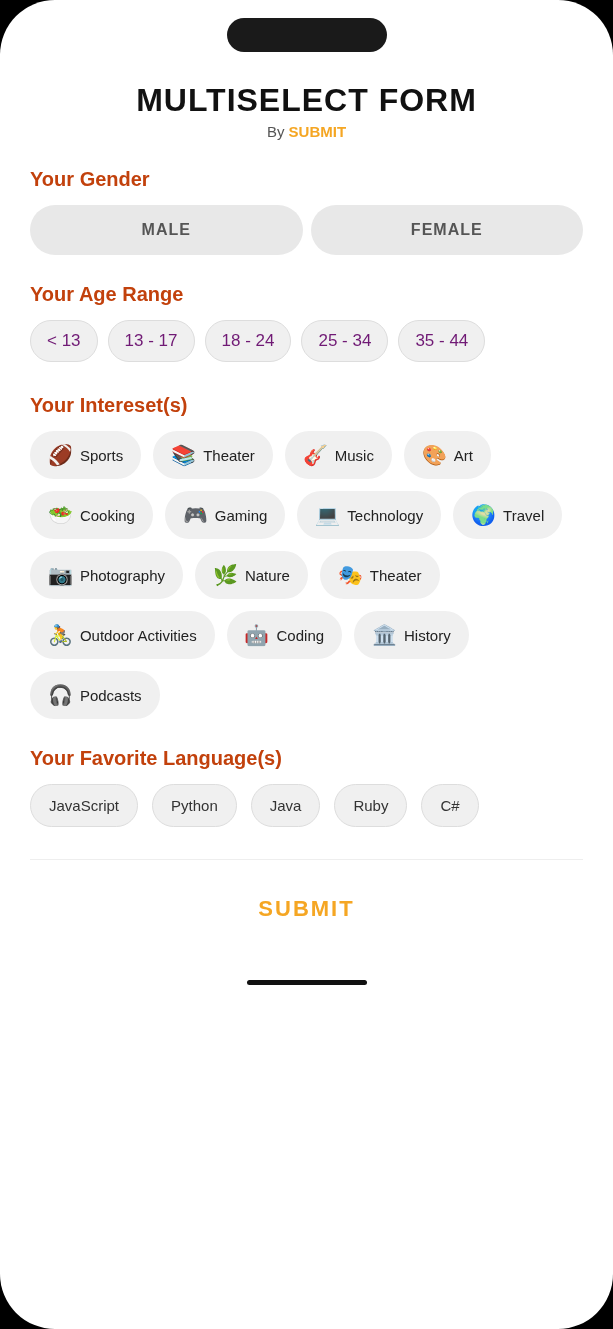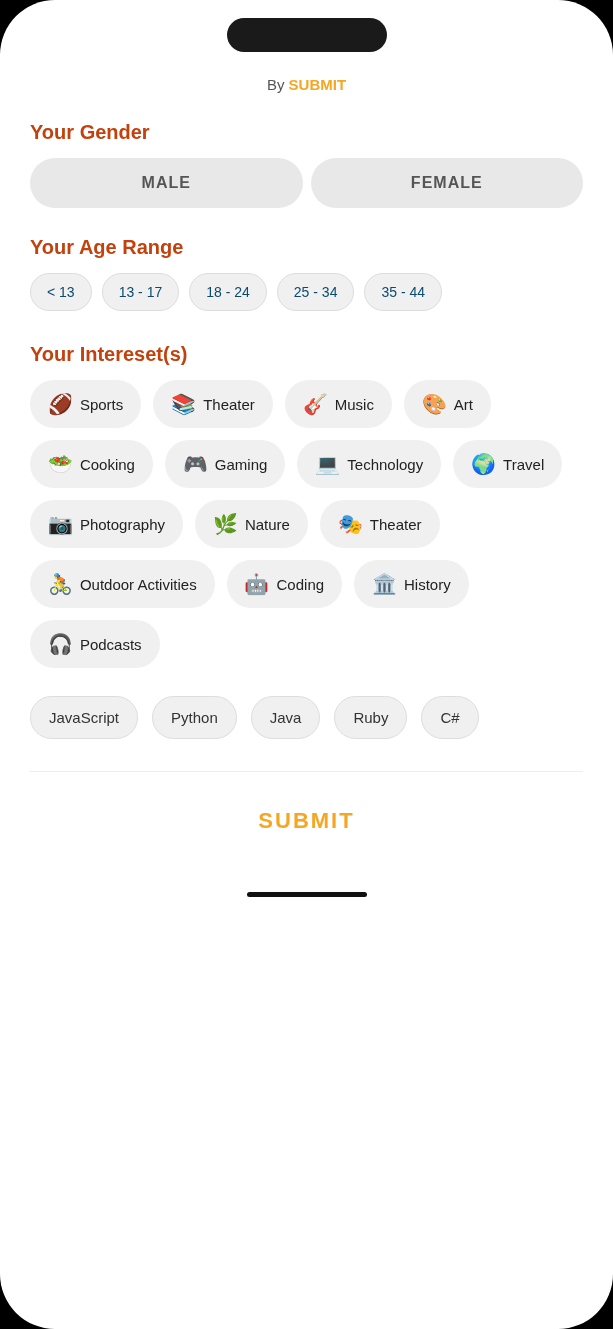--- a/index.html
+++ b/index.html
@@ -97,22 +97,22 @@
       padding-bottom: 4px;
       scrollbar-width: none;
     }
     .age-row::-webkit-scrollbar { display: none; }
 
     .age-btn {
       background: #f0f0f0;
       border: 1.5px solid #ddd;
       border-radius: 30px;
       padding: 10px 16px;
-      font-size: 14px;
-      color: #0c4a6e;
+      font-size: 17px;
+      color: #701a75;
       white-space: nowrap;
       cursor: pointer;
       flex-shrink: 0;
     }
 
     
     .interests-wrap {
       display: flex;
       flex-wrap: wrap;
       gap: 12px;
@@ -188,20 +188,21 @@
     }
   </style>
 </head>
 <body>
 
 <div class="phone-frame">
   <span class="notch"></span>
 
   <div class="content">
 
+    <h1 class="app-title">MULTISELECT FORM</h1>
     <p class="by-line">
       <span>By</span>
       <span class="brand-name">SUBMIT</span>
     </p>
 
     <div class="section">
       <div class="section-label">Your Gender</div>
       <div class="gender-row">
         <button class="gender-btn">MALE</button>
         <button class="gender-btn">FEMALE</button>
@@ -279,20 +280,21 @@
             <span>History</span>
           </button>
           <button class="interest-btn">
             <span class="interest-emoji">🎧</span>
             <span>Podcasts</span>
           </button>
         </div>
     </div>
 
     <div class="section">
+      <div class="section-label">Your Favorite Language(s)</div>
       <div class="lang-row">
         <button class="lang-btn">JavaScript</button>
         <button class="lang-btn">Python</button>
         <button class="lang-btn">Java</button>
         <button class="lang-btn">Ruby</button>
         <button class="lang-btn">C#</button>
       </div>
     </div>
 
     <div class="divider"></div>

